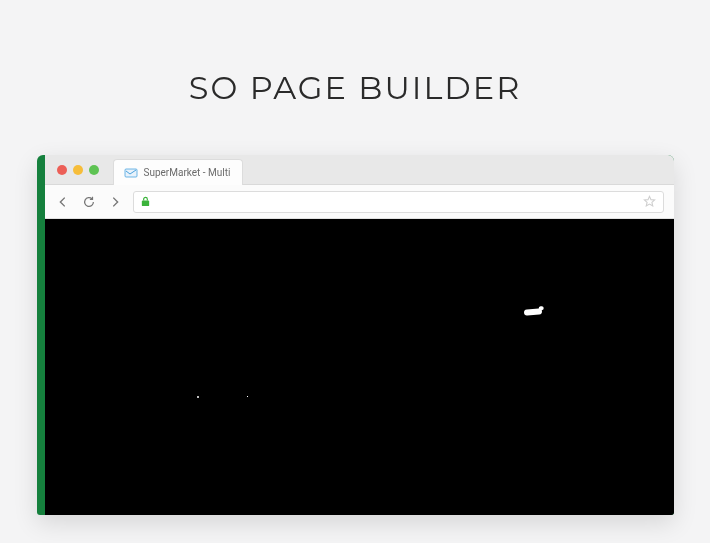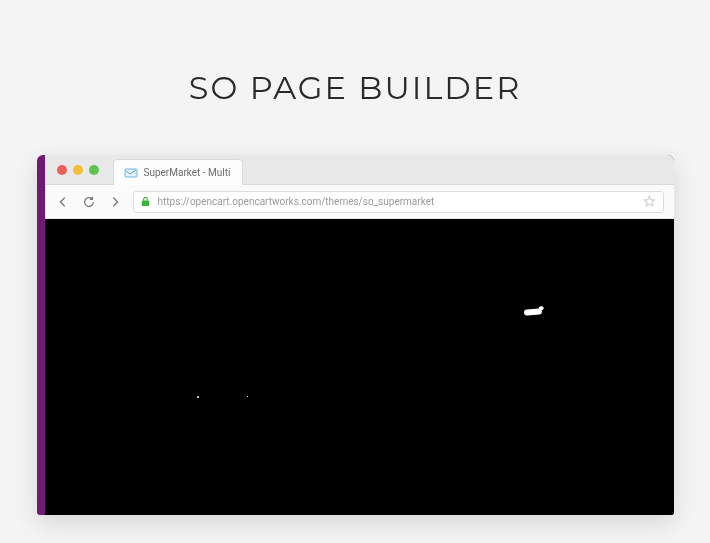--- a/index.html
+++ b/index.html
@@ -20,21 +20,21 @@
       font-weight: 400;
       letter-spacing: 2px;
       color: #2a2a2a;
       padding-top: 68px;
       font-family: "Montserrat", -apple-system, sans-serif;
     }
     .browser-window {
       margin: 48px auto 0;
       width: 637px;
       height: 360px;
-      background: #701a75;
+      background: #15803d;
       border-radius: 6px 6px 3px 3px;
       box-shadow: 0 8px 24px rgba(0,0,0,0.12);
       overflow: hidden;
       padding-left: 8px;
     }
     .browser-tabbar {
       height: 30px;
       background: #e8e8e8;
       display: flex;
       align-items: center;
@@ -214,21 +214,20 @@
       </svg>
     </span>
 
     <div class="address-bar">
       <span class="lock-icon">
         <svg viewBox="0 0 12 12" width="11" height="11">
           <rect x="2" y="5" width="8" height="6" rx="1" fill="#3bb33b"></rect>
           <path d="M4 5 V3.5 A2 2 0 0 1 8 3.5 V5" fill="none" stroke="#3bb33b" stroke-width="1.3"></path>
         </svg>
       </span>
-      <span class="url-text">https://opencart.opencartworks.com/themes/so_supermarket</span>
       <span class="star-icon" style="margin-left:auto">
         <svg viewBox="0 0 14 14" width="13" height="13" fill="none" stroke="currentColor" stroke-width="1.2">
           <path d="M7 1.5 L8.6 5 L12.5 5.4 L9.6 8 L10.5 11.8 L7 9.8 L3.5 11.8 L4.4 8 L1.5 5.4 L5.4 5 Z"></path>
         </svg>
       </span>
     </div>
   </div>
 
   <div class="viewport">
     <div class="speck speck-1"></div>

